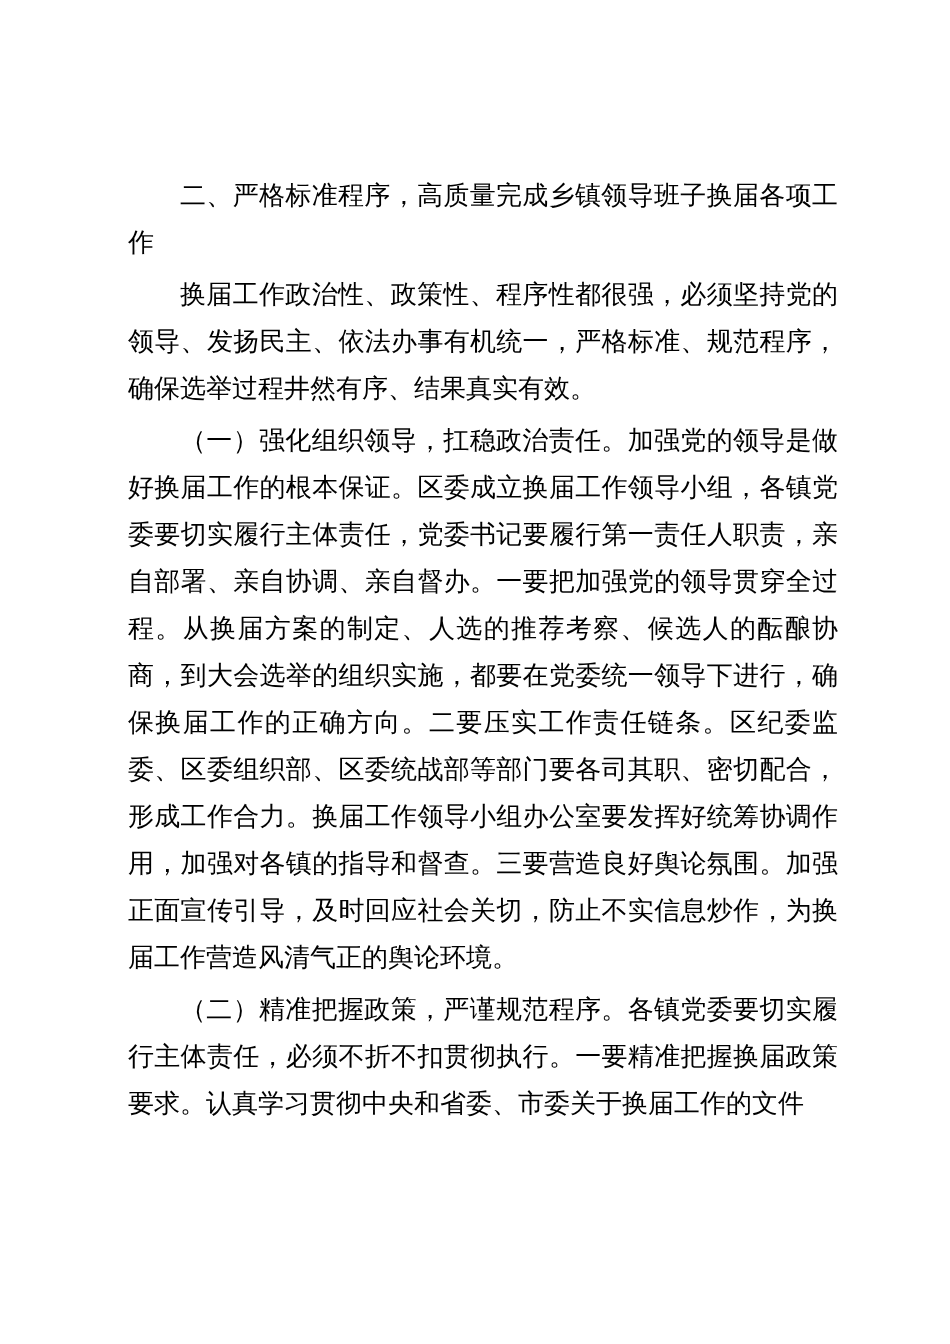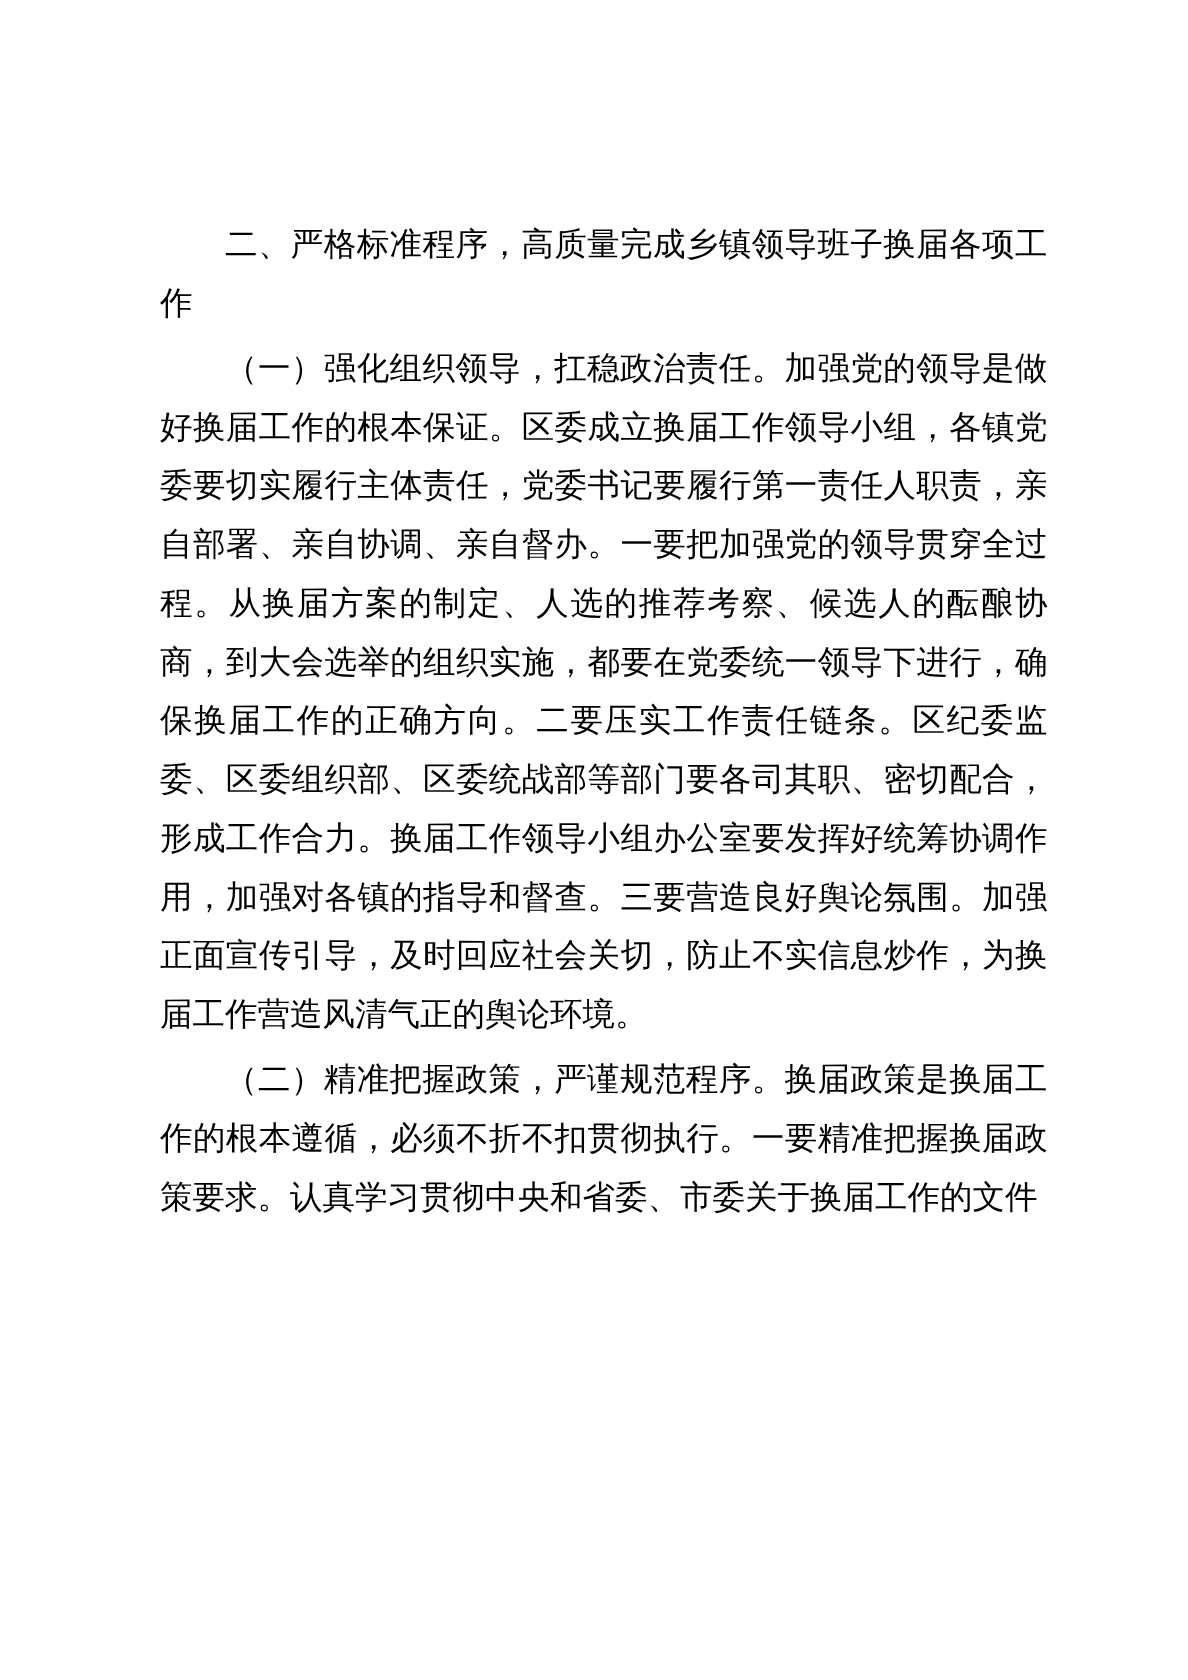--- a/index.html
+++ b/index.html
@@ -30,15 +30,16 @@
     text-align: justify;
     word-break: break-all;
     font-weight: 400;
   }
 </style>
 </head>
 <body>
 
 <div class="page">
   <p class="para">二、严格标准程序，高质量完成乡镇领导班子换届各项工作</p>
+  <p class="para">换届工作政治性、政策性、程序性都很强，必须坚持党的领导、发扬民主、依法办事有机统一，严格标准、规范程序，确保选举过程井然有序、结果真实有效。</p>
   <p class="para">（一）强化组织领导，扛稳政治责任。加强党的领导是做好换届工作的根本保证。区委成立换届工作领导小组，各镇党委要切实履行主体责任，党委书记要履行第一责任人职责，亲自部署、亲自协调、亲自督办。一要把加强党的领导贯穿全过程。从换届方案的制定、人选的推荐考察、候选人的酝酿协商，到大会选举的组织实施，都要在党委统一领导下进行，确保换届工作的正确方向。二要压实工作责任链条。区纪委监委、区委组织部、区委统战部等部门要各司其职、密切配合，形成工作合力。换届工作领导小组办公室要发挥好统筹协调作用，加强对各镇的指导和督查。三要营造良好舆论氛围。加强正面宣传引导，及时回应社会关切，防止不实信息炒作，为换届工作营造风清气正的舆论环境。</p>
-  <p class="para">（二）精准把握政策，严谨规范程序。换届政策是换届工作的根本遵循，必须不折不扣贯彻执行。一要精准把握换届政策要求。认真学习贯彻中央和省委、市委关于换届工作的文件</p>
+  <p class="para">（二）精准把握政策，严谨规范程序。各镇党委要切实履行主体责任，必须不折不扣贯彻执行。一要精准把握换届政策要求。认真学习贯彻中央和省委、市委关于换届工作的文件</p>
 </div>
 
 </body></html>

